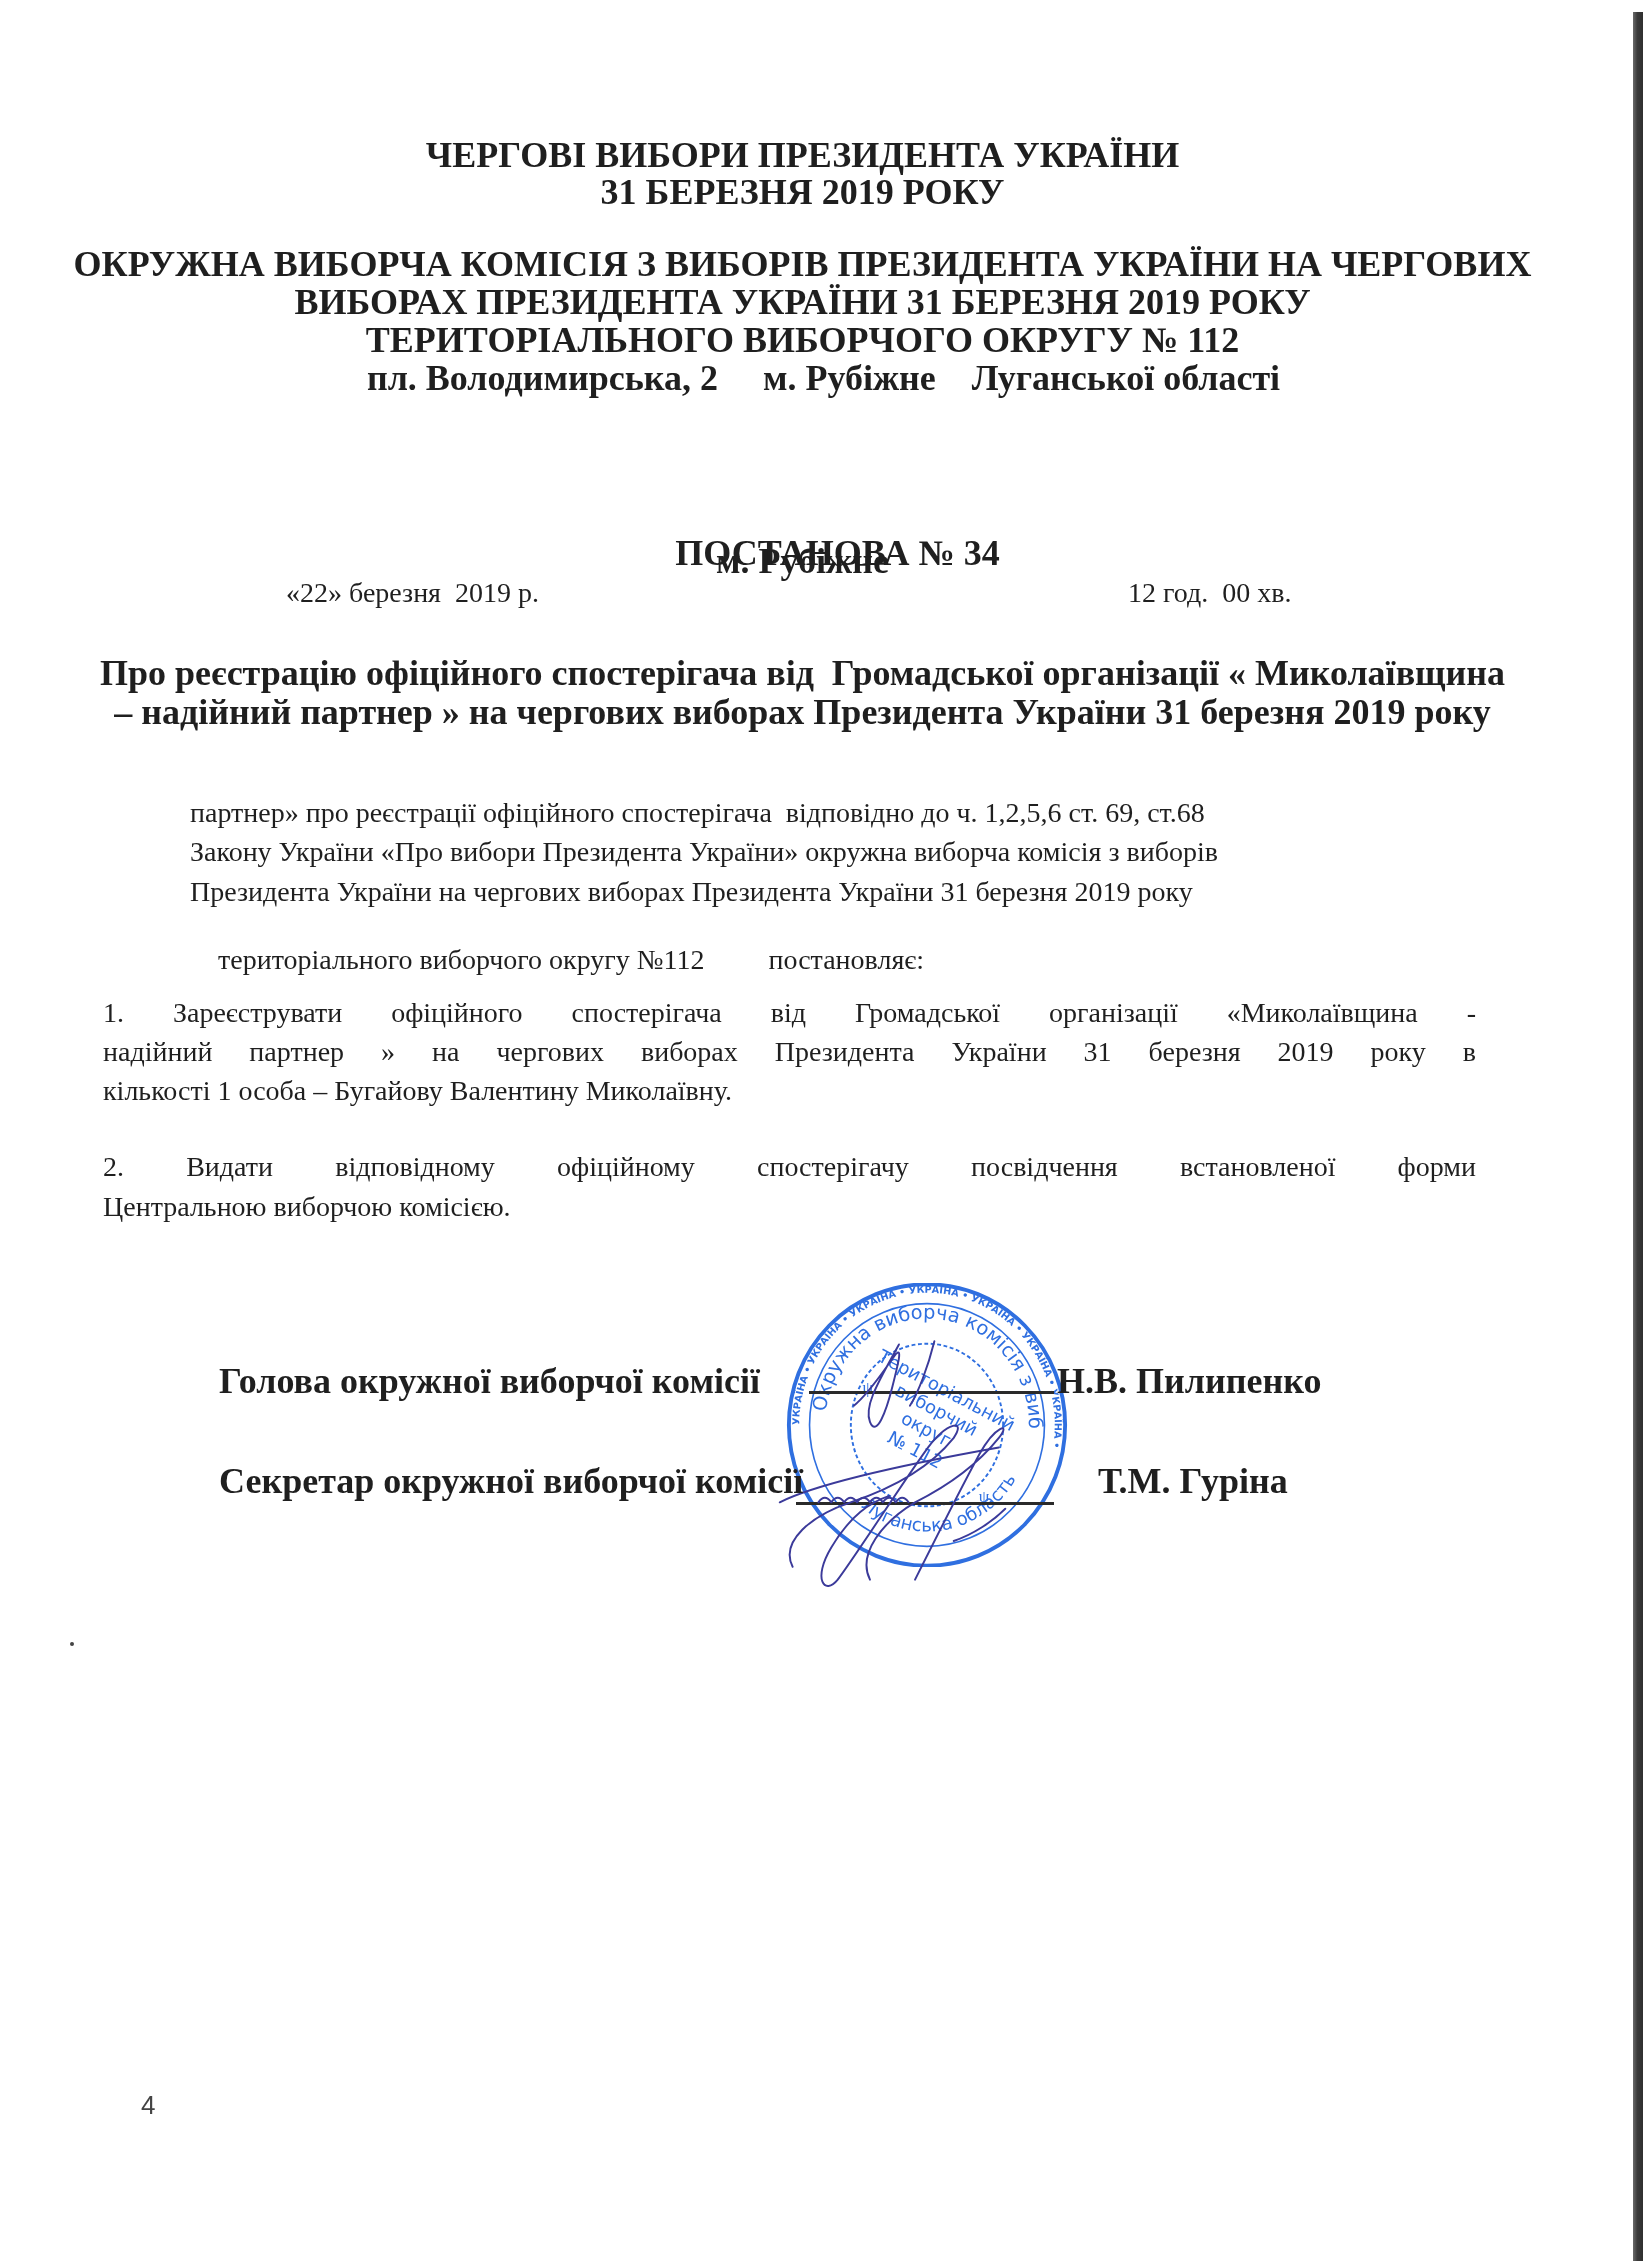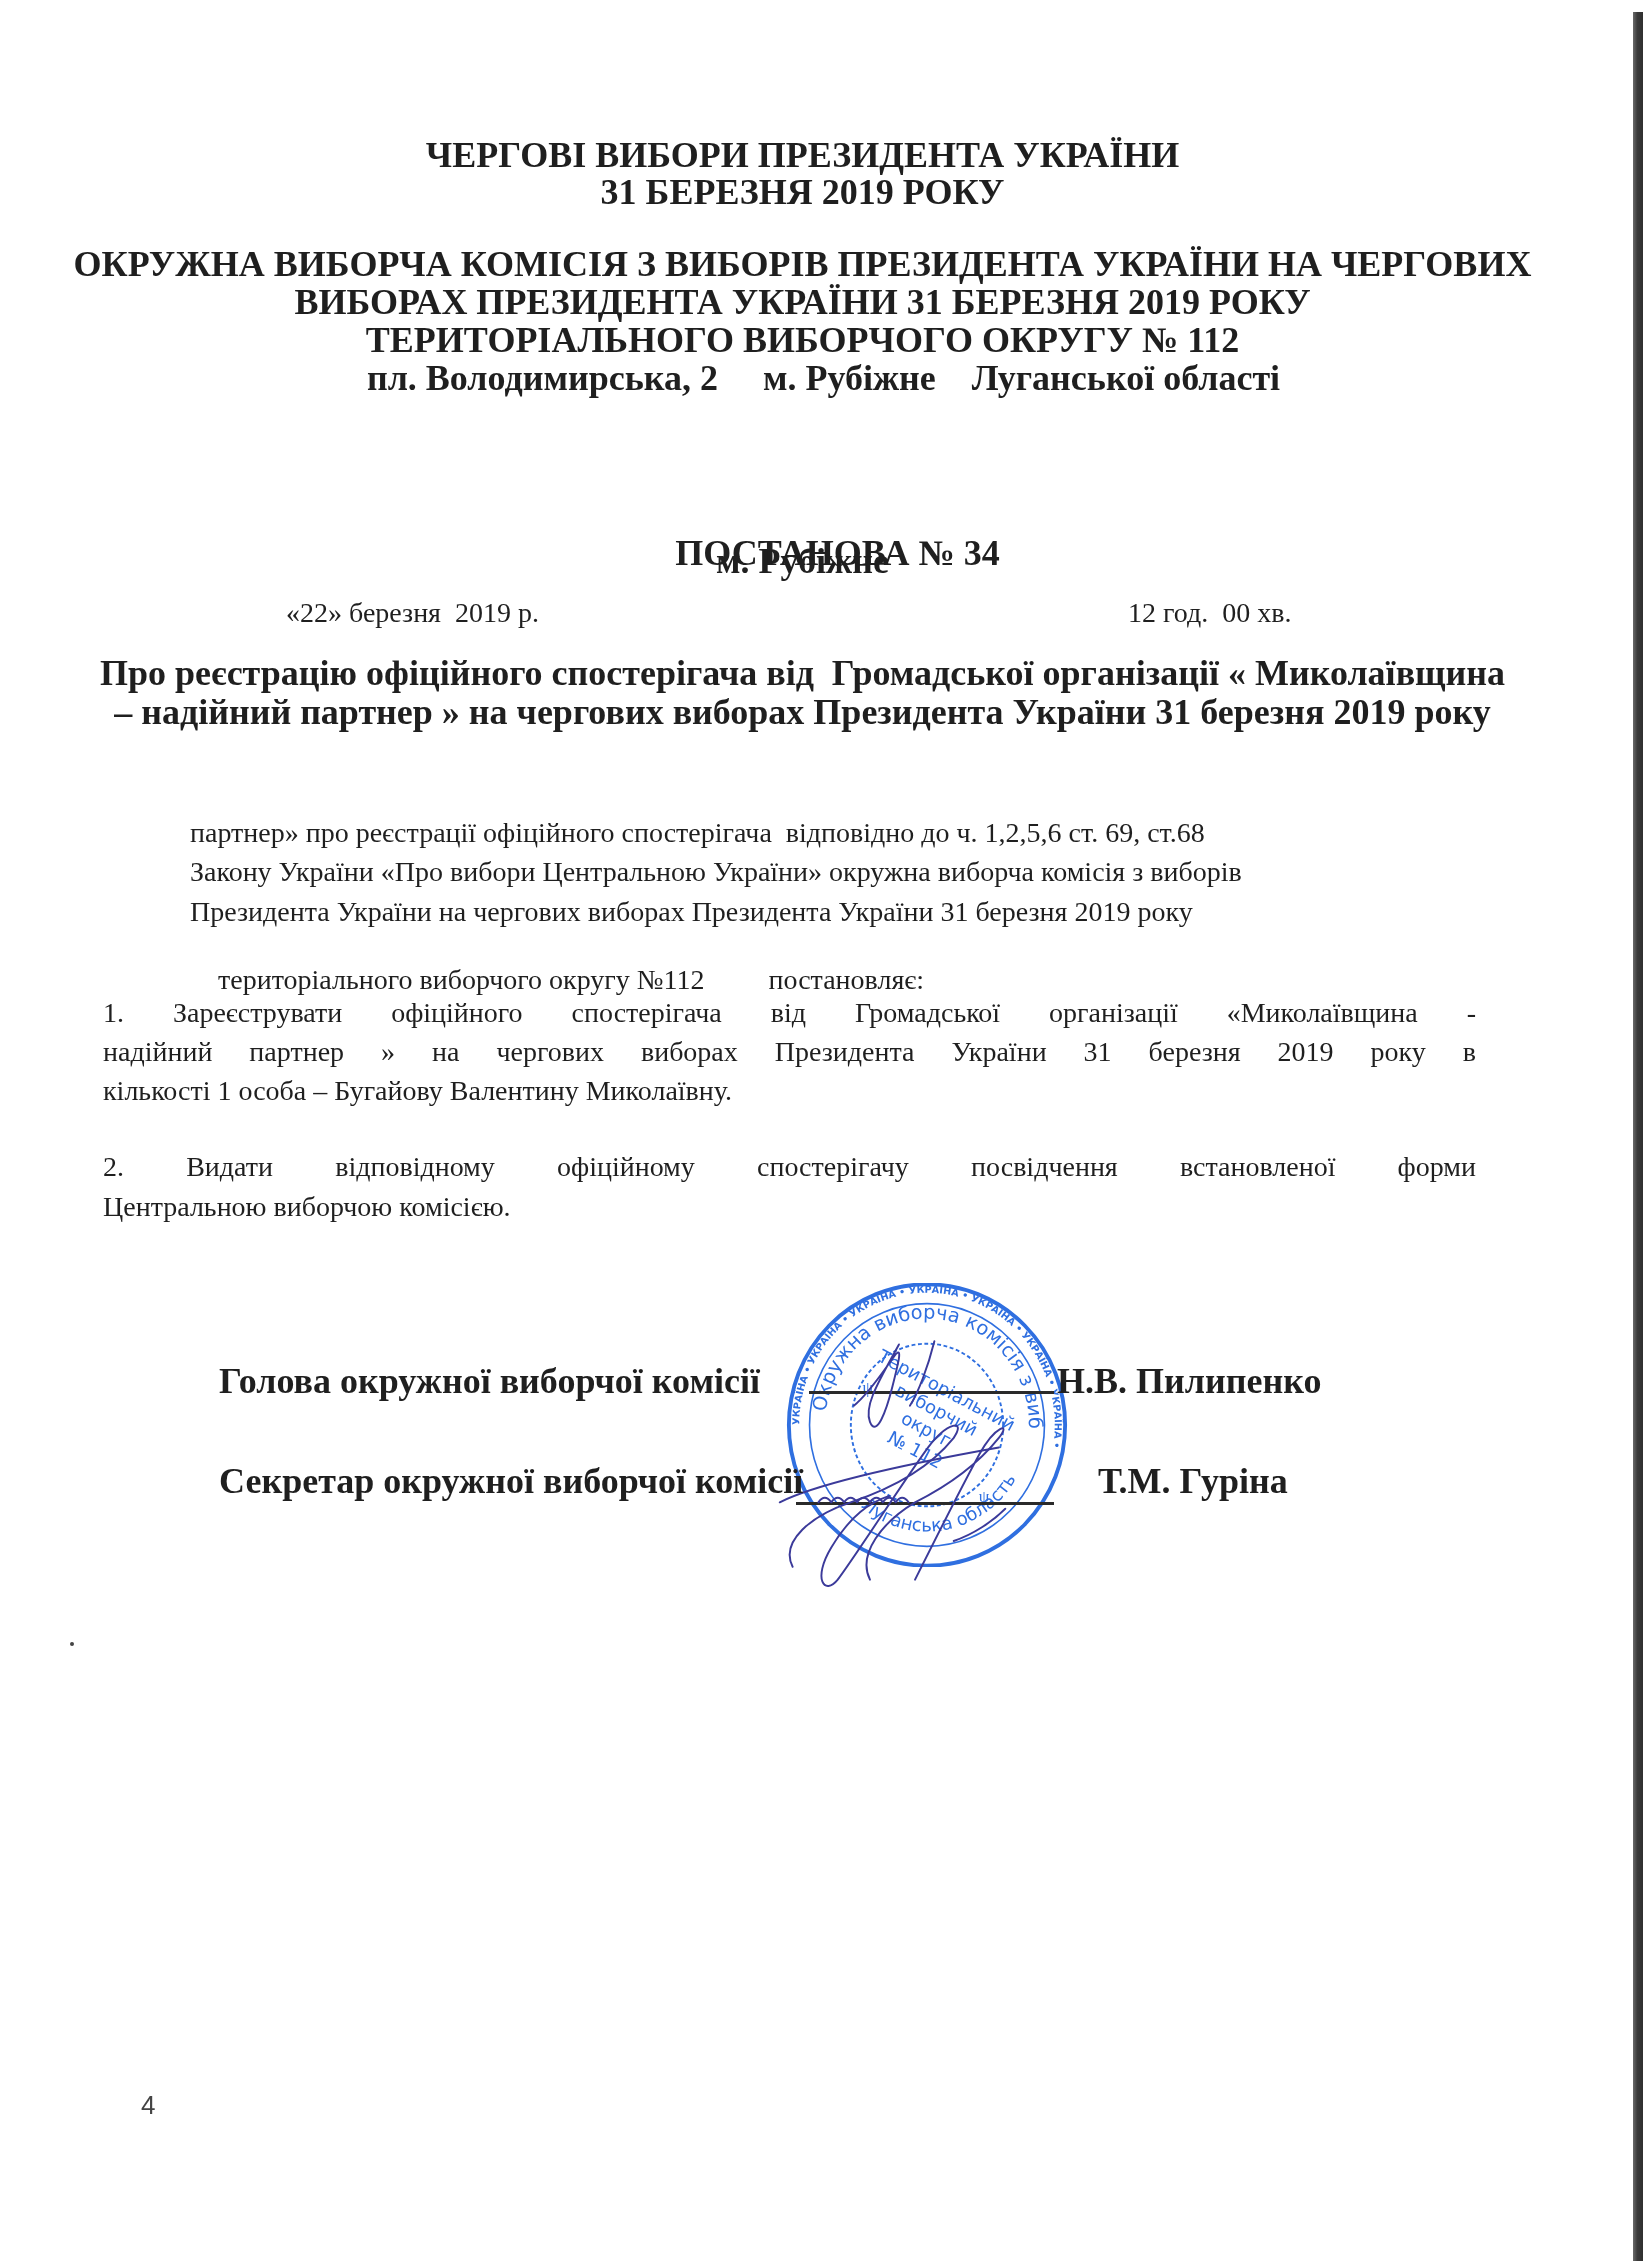--- a/index.html
+++ b/index.html
@@ -5,21 +5,21 @@
   html, body { margin: 0; padding: 0; background: #ffffff; }
   body { width: 1644px; height: 2261px; position: relative; overflow: hidden;
          font-family: "Liberation Serif", "DejaVu Serif", serif; color: #1f1f1f; }
   .page { position: absolute; left: 0; top: 0; width: 1644px; height: 2261px; background: #fff; }
   .edge { position: absolute; left: 1633px; top: 11.6px; width: 11px; height: 2250px;
           background: linear-gradient(to right, #6a6a6a, #3a3a3a 40%, #2d2d2d); }
   .line { position: absolute; white-space: nowrap; line-height: 1; }
   .c { left: 0; width: 1605px; text-align: center; }
   .b { font-weight: normal; }
   .h { font-size: 36px; font-weight: bold; }
-  .t { font-size: 28px; margin-top: 20px; }
+  .t { font-size: 28px; }
   .just { position: absolute; left: 103px; width: 1373px; font-size: 28px; line-height: 39px;
           text-align: justify; text-align-last: left; }
   .just.lastfull { text-align-last: justify; }
   .speck { position: absolute; left: 70px; top: 1642px; width: 3.9px; height: 3.9px; border-radius: 50%; background: #444; }
   .sigline { position: absolute; height: 2.6px; background: #2a2a2a; }
   .stamp { position: absolute; left: 785px; top: 1283px; width: 284px; height: 284px; }
   .signature { position: absolute; }
 </style>
 </head>
 <body>
@@ -38,21 +38,21 @@
 
   <div class="line c h" style="top:535px;padding-left:35px;">ПОСТАНОВА № 34</div>
   <div class="line c h" style="top:543px;">м. Рубіжне</div>
   <div class="line t" style="top:579px; left:286px; white-space:pre;">«22» березня  2019 р.</div>
   <div class="line t" style="top:579px; left:1128px; white-space:pre;">12 год.  00 хв.</div>
 
   <div class="line c h" style="top:655px; white-space:pre;">Про реєстрацію офіційного спостерігача від  Громадської організації « Миколаївщина</div>
   <div class="line c h" style="top:694px; white-space:pre;">– надійний партнер » на чергових виборах Президента України 31 березня 2019 року</div>
 
   <div class="line t" style="top:799px; left:190px; white-space:pre;">партнер» про реєстрації офіційного спостерігача  відповідно до ч. 1,2,5,6 ст. 69, ст.68</div>
-  <div class="line t" style="top:838px; left:190px; white-space:pre;">Закону України «Про вибори Центральною України» окружна виборча комісія з виборів</div>
+  <div class="line t" style="top:838px; left:190px; white-space:pre;">Закону України «Про вибори Президента України» окружна виборча комісія з виборів</div>
   <div class="line t" style="top:878px; left:190px; white-space:pre;">Президента України на чергових виборах Президента України 31 березня 2019 року</div>
   <div class="line t" style="top:918px; left:190px; white-space:pre;">
     <span>територіального виборчого округу №112</span><span style="display:inline-block; width:64px;"></span><span class="b">постановляє:</span>
   </div>
 
   <div class="just lastfull" style="top:993px; height:39px;">1. Зареєструвати офіційного спостерігача від  Громадської організації «Миколаївщина -</div>
   <div class="just lastfull" style="top:1032px; height:39px;">надійний партнер » на чергових виборах Президента України 31 березня 2019 року в</div>
   <div class="just" style="top:1071px; height:39px;">кількості 1 особа – Бугайову Валентину Миколаївну.</div>
 
   <div class="just lastfull" style="top:1147px; height:39px;">2. Видати відповідному офіційному спостерігачу посвідчення встановленої форми</div>

